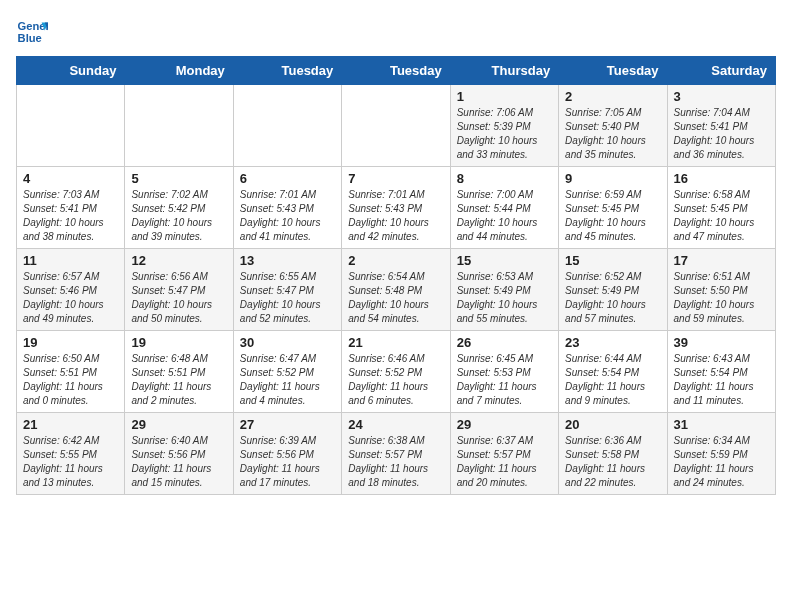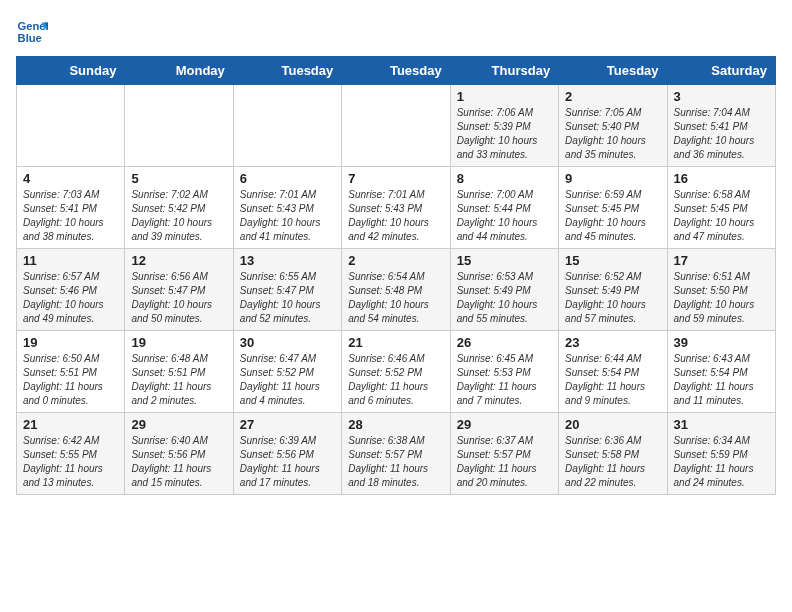--- a/index.html
+++ b/index.html
@@ -227,21 +227,21 @@
         </td>
         <td>
           <span class="day-number">29</span>
           <div class="day-info">Sunrise: 6:40 AM<br>Sunset: 5:56 PM<br>Daylight: 11 hours and 15 minutes.</div>
         </td>
         <td>
           <span class="day-number">27</span>
           <div class="day-info">Sunrise: 6:39 AM<br>Sunset: 5:56 PM<br>Daylight: 11 hours and 17 minutes.</div>
         </td>
         <td>
-          <span class="day-number">28</span>
+          <span class="day-number">24</span>
           <div class="day-info">Sunrise: 6:38 AM<br>Sunset: 5:57 PM<br>Daylight: 11 hours and 18 minutes.</div>
         </td>
         <td>
           <span class="day-number">29</span>
           <div class="day-info">Sunrise: 6:37 AM<br>Sunset: 5:57 PM<br>Daylight: 11 hours and 20 minutes.</div>
         </td>
         <td>
           <span class="day-number">20</span>
           <div class="day-info">Sunrise: 6:36 AM<br>Sunset: 5:58 PM<br>Daylight: 11 hours and 22 minutes.</div>
         </td>

